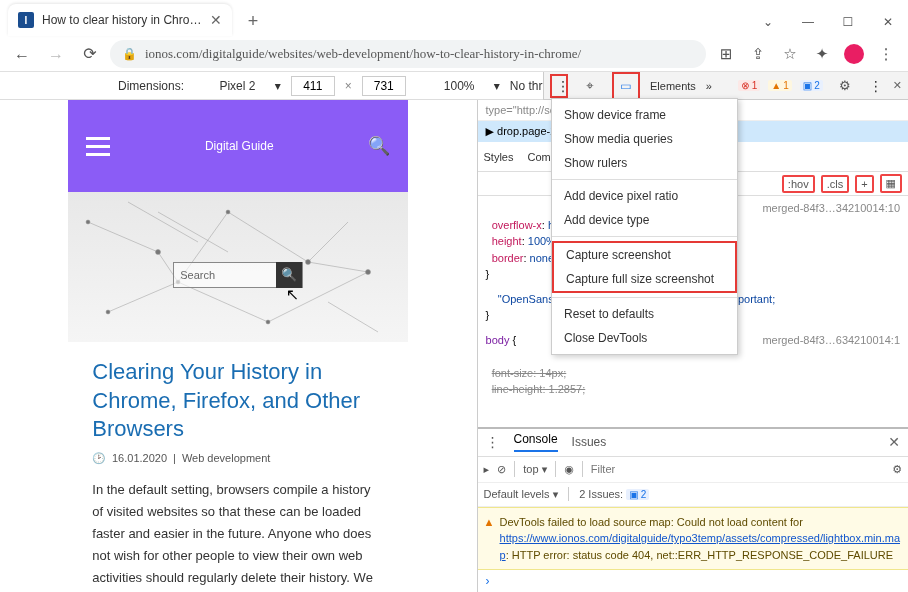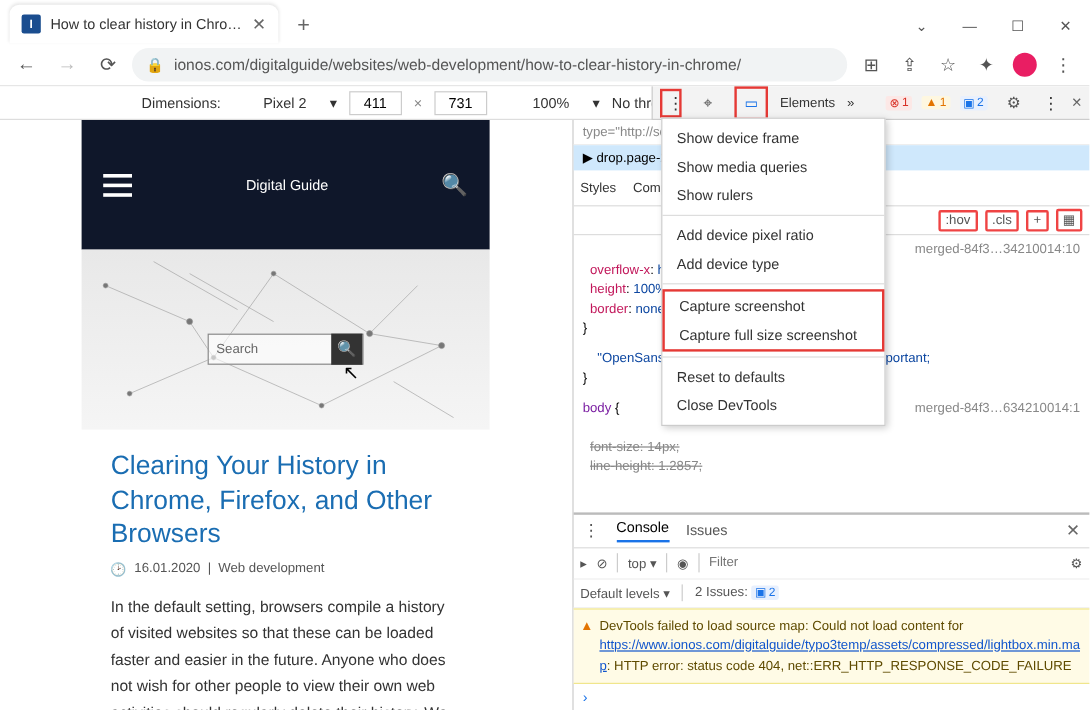--- a/index.html
+++ b/index.html
@@ -14,21 +14,21 @@
 .newtab { margin-left: 8px; font-size: 18px; color: #666; cursor: pointer; padding: 4px 8px; }
 .win-controls { margin-left: auto; display: flex; gap: 0; }
 .win-btn { width: 40px; height: 28px; display: flex; align-items: center; justify-content: center; font-size: 12px; color: #555; cursor: pointer; }
 
 
 .urlbar { height: 36px; background: #fff; display: flex; align-items: center; padding: 0 8px; gap: 6px; border-bottom: 1px solid #e0e0e0; }
 .nav-btn { width: 28px; height: 28px; display: flex; align-items: center; justify-content: center; color: #555; font-size: 16px; cursor: pointer; border-radius: 50%; }
 .nav-btn.disabled { color: #bbb; }
 .url-field { flex: 1; height: 28px; background: #f1f3f4; border-radius: 14px; display: flex; align-items: center; padding: 0 12px; gap: 8px; }
 .lock-icon { font-size: 12px; color: #555; }
-.url-text { font-size: 13px; color: #555; }
+.url-text { font-size: 13px; color: #555; font-family: Liberation Serif, serif; }
 .toolbar-icons { display: flex; gap: 4px; align-items: center; }
 .toolbar-icon { width: 28px; height: 28px; display: flex; align-items: center; justify-content: center; color: #555; cursor: pointer; font-size: 15px; }
 .profile-dot { width: 20px; height: 20px; border-radius: 50%; background: #e91e63; }
 
 
 .device-bar { height: 28px; background: #fff; display: flex; align-items: center; padding: 0 8px; gap: 10px; font-size: 12px; color: #333; border-bottom: 1px solid #ddd; }
 .device-dropdown { display: flex; align-items: center; gap: 16px; cursor: pointer; }
 .dim-input { width: 44px; height: 20px; text-align: center; border: 1px solid #ccc; font-size: 12px; }
 .dim-x { color: #888; }
 .device-spacer { flex: 1; }
@@ -43,21 +43,21 @@
 .badge.warn { background: #fef7e0; color: #e37400; }
 .badge.msg { background: #e8f0fe; color: #1a73e8; }
 
 
 .main-area { position: absolute; left: 0; top: 100px; right: 0; bottom: 0; display: flex; }
 .page-panel { width: 543px; background: #fff; overflow: hidden; display:flex; justify-content:center; }
 .devtools-panel { flex: 1; background: #fff; border-left: 1px solid #ccc; display: flex; flex-direction: column; font-family: Menlo, Consolas, monospace; font-size: 11px; }
 
 
 .sim-page { width: 340px; }
-.page-header { background: #0f172a; height: 108px; display: flex; align-items: center; padding: 0 18px; justify-content: space-between; }
+.page-header { background: #8b5cf6; height: 92px; display: flex; align-items: center; padding: 0 18px; justify-content: space-between; }
 .hamburger { display: flex; flex-direction: column; gap: 5px; cursor: pointer; }
 .hamburger span { width: 24px; height: 3px; background: #fff; }
 .logo-block { text-align: center; color: #fff; }
 .logo-small { font-size: 12px; font-weight: 500; }
 .logo-big { font-size: 22px; font-weight: bold; letter-spacing: 2px; display:flex; align-items:center; justify-content:center; gap:6px;}
 .logo-by { font-size: 9px; font-weight: normal; }
 .logo-box { border:1px solid #fff; font-size:9px; padding:1px 2px;}
 .search-icon { width: 22px; height: 22px; color: #fff; font-size: 18px; display:flex; align-items:center; justify-content:center;}
 .hero { height: 150px; background: linear-gradient(#e8e8e8, #f5f5f5); position: relative; overflow: hidden; }
 .hero-net { position:absolute; inset:0; }

